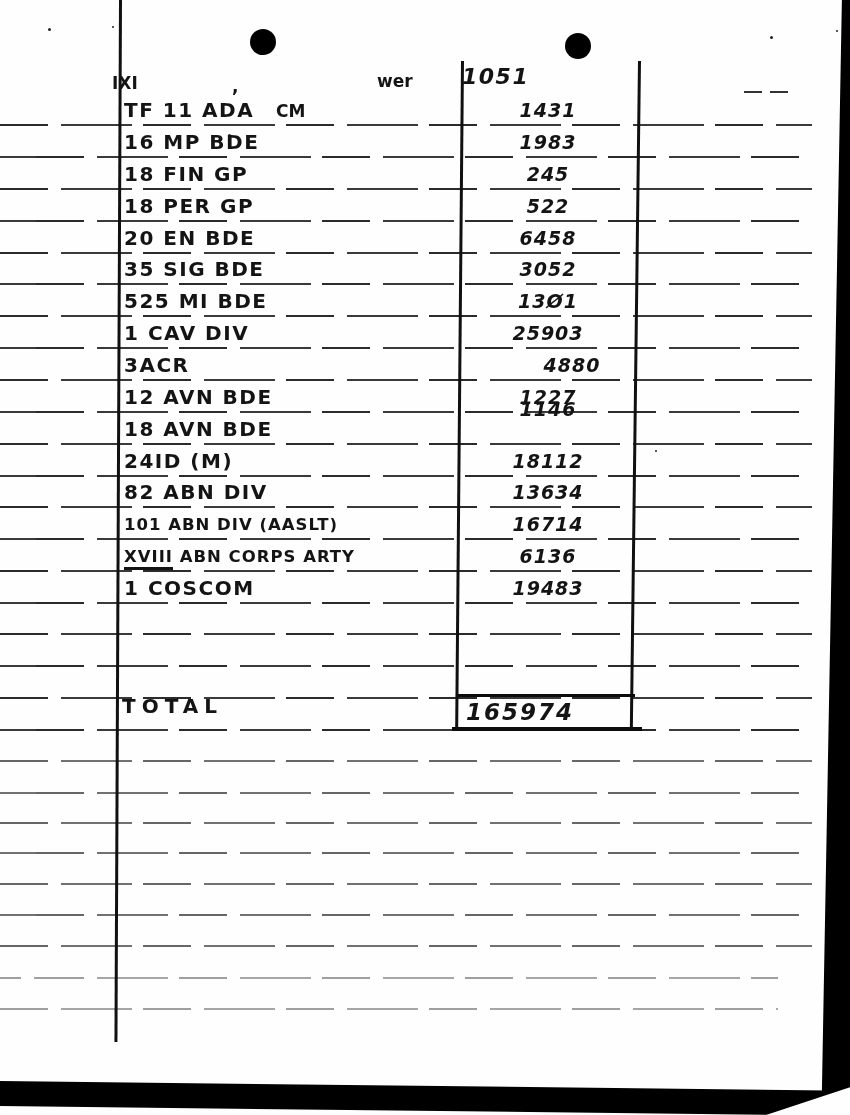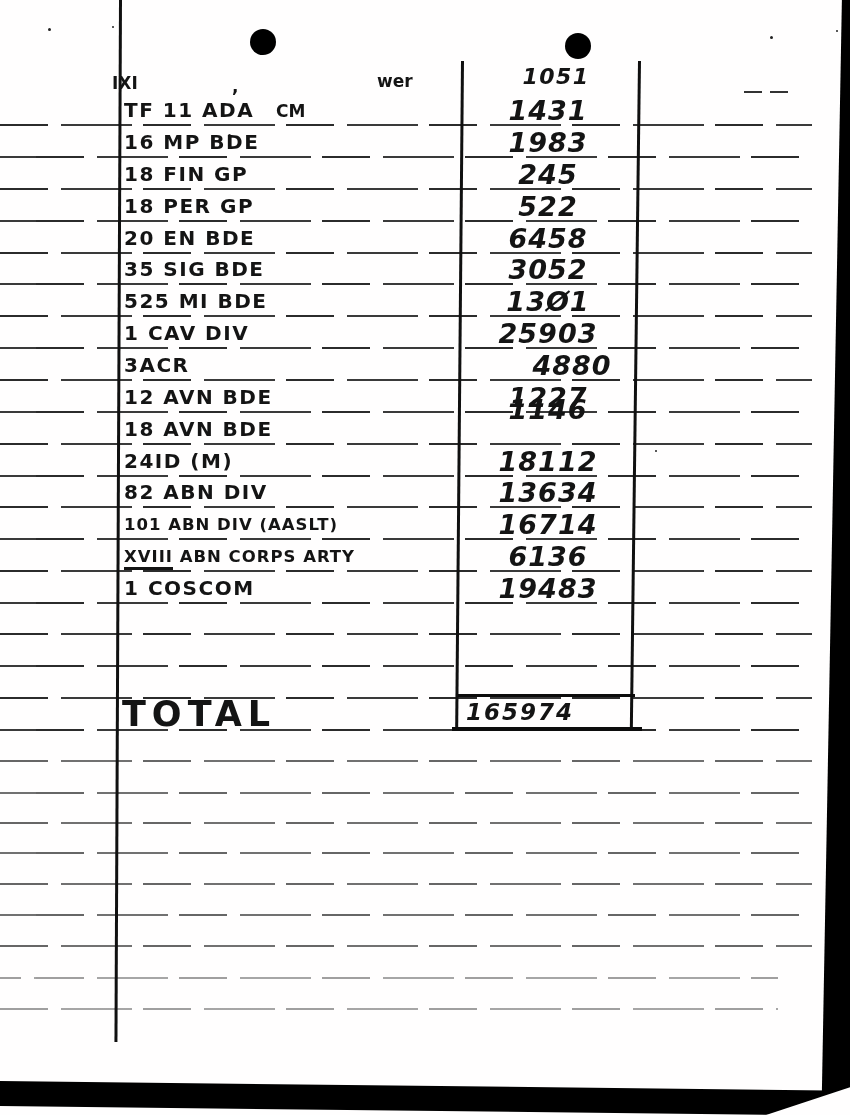--- a/index.html
+++ b/index.html
@@ -25,24 +25,24 @@
   .box-bottom{left:452px; top:727px; width:190px; height:4px;}
   
   .hole{position:absolute; width:26px; height:26px; border-radius:50%; background:#000;}
   .hole.h1{left:250px; top:29px;}
   .hole.h2{left:565px; top:33px;}
   
   .hw{position:absolute; font-weight:700; letter-spacing:1.5px; white-space:nowrap; z-index:3;}
   .unit-name{left:124px; height:27px; font-size:20px; line-height:27px;}
   .unit-name.long{font-size:16.5px; letter-spacing:1px;}
   .unit-value{left:462px; width:172px; height:27px; text-align:center;
-              font-size:27px; line-height:27px; font-style:italic; letter-spacing:1px;}
-  .col-header{left:462px; width:188px; top:64px; text-align:center; font-size:22px; font-style:italic;}
+              font-size:19px; line-height:27px; font-style:italic; letter-spacing:1px;}
+  .col-header{left:462px; width:188px; top:64px; text-align:left; font-size:22px; font-style:italic;}
   .frag{position:absolute; font-weight:700; font-size:17px; z-index:3;}
-  .total-label{left:122px; top:694px; font-size:35px; letter-spacing:6px; font-weight:700;}
+  .total-label{left:122px; top:694px; font-size:20px; letter-spacing:6px; font-weight:700;}
   .total-value{left:466px; top:699px; font-size:23px; font-style:italic; font-weight:700; letter-spacing:2px;}
   .u{border-bottom:3px solid #141414; padding-bottom:1px;}
   
   .edge-right{position:absolute; left:842px; top:-6px; width:42px; height:1132px; background:#000;
               transform:rotate(1.05deg); transform-origin:top left; z-index:4;}
   .edge-bottom{position:absolute; left:-6px; top:1081px; width:872px; height:25px; background:#000;
                transform:rotate(.65deg); transform-origin:left center; z-index:4;}
   .corner-notch{position:absolute; left:763px; top:1087px; width:88px; height:29px; background:#fffefe;
                 clip-path:polygon(0 100%,100% 0,100% 100%); z-index:5;}
   .speck{position:absolute; background:#222; border-radius:50%; z-index:2;}

